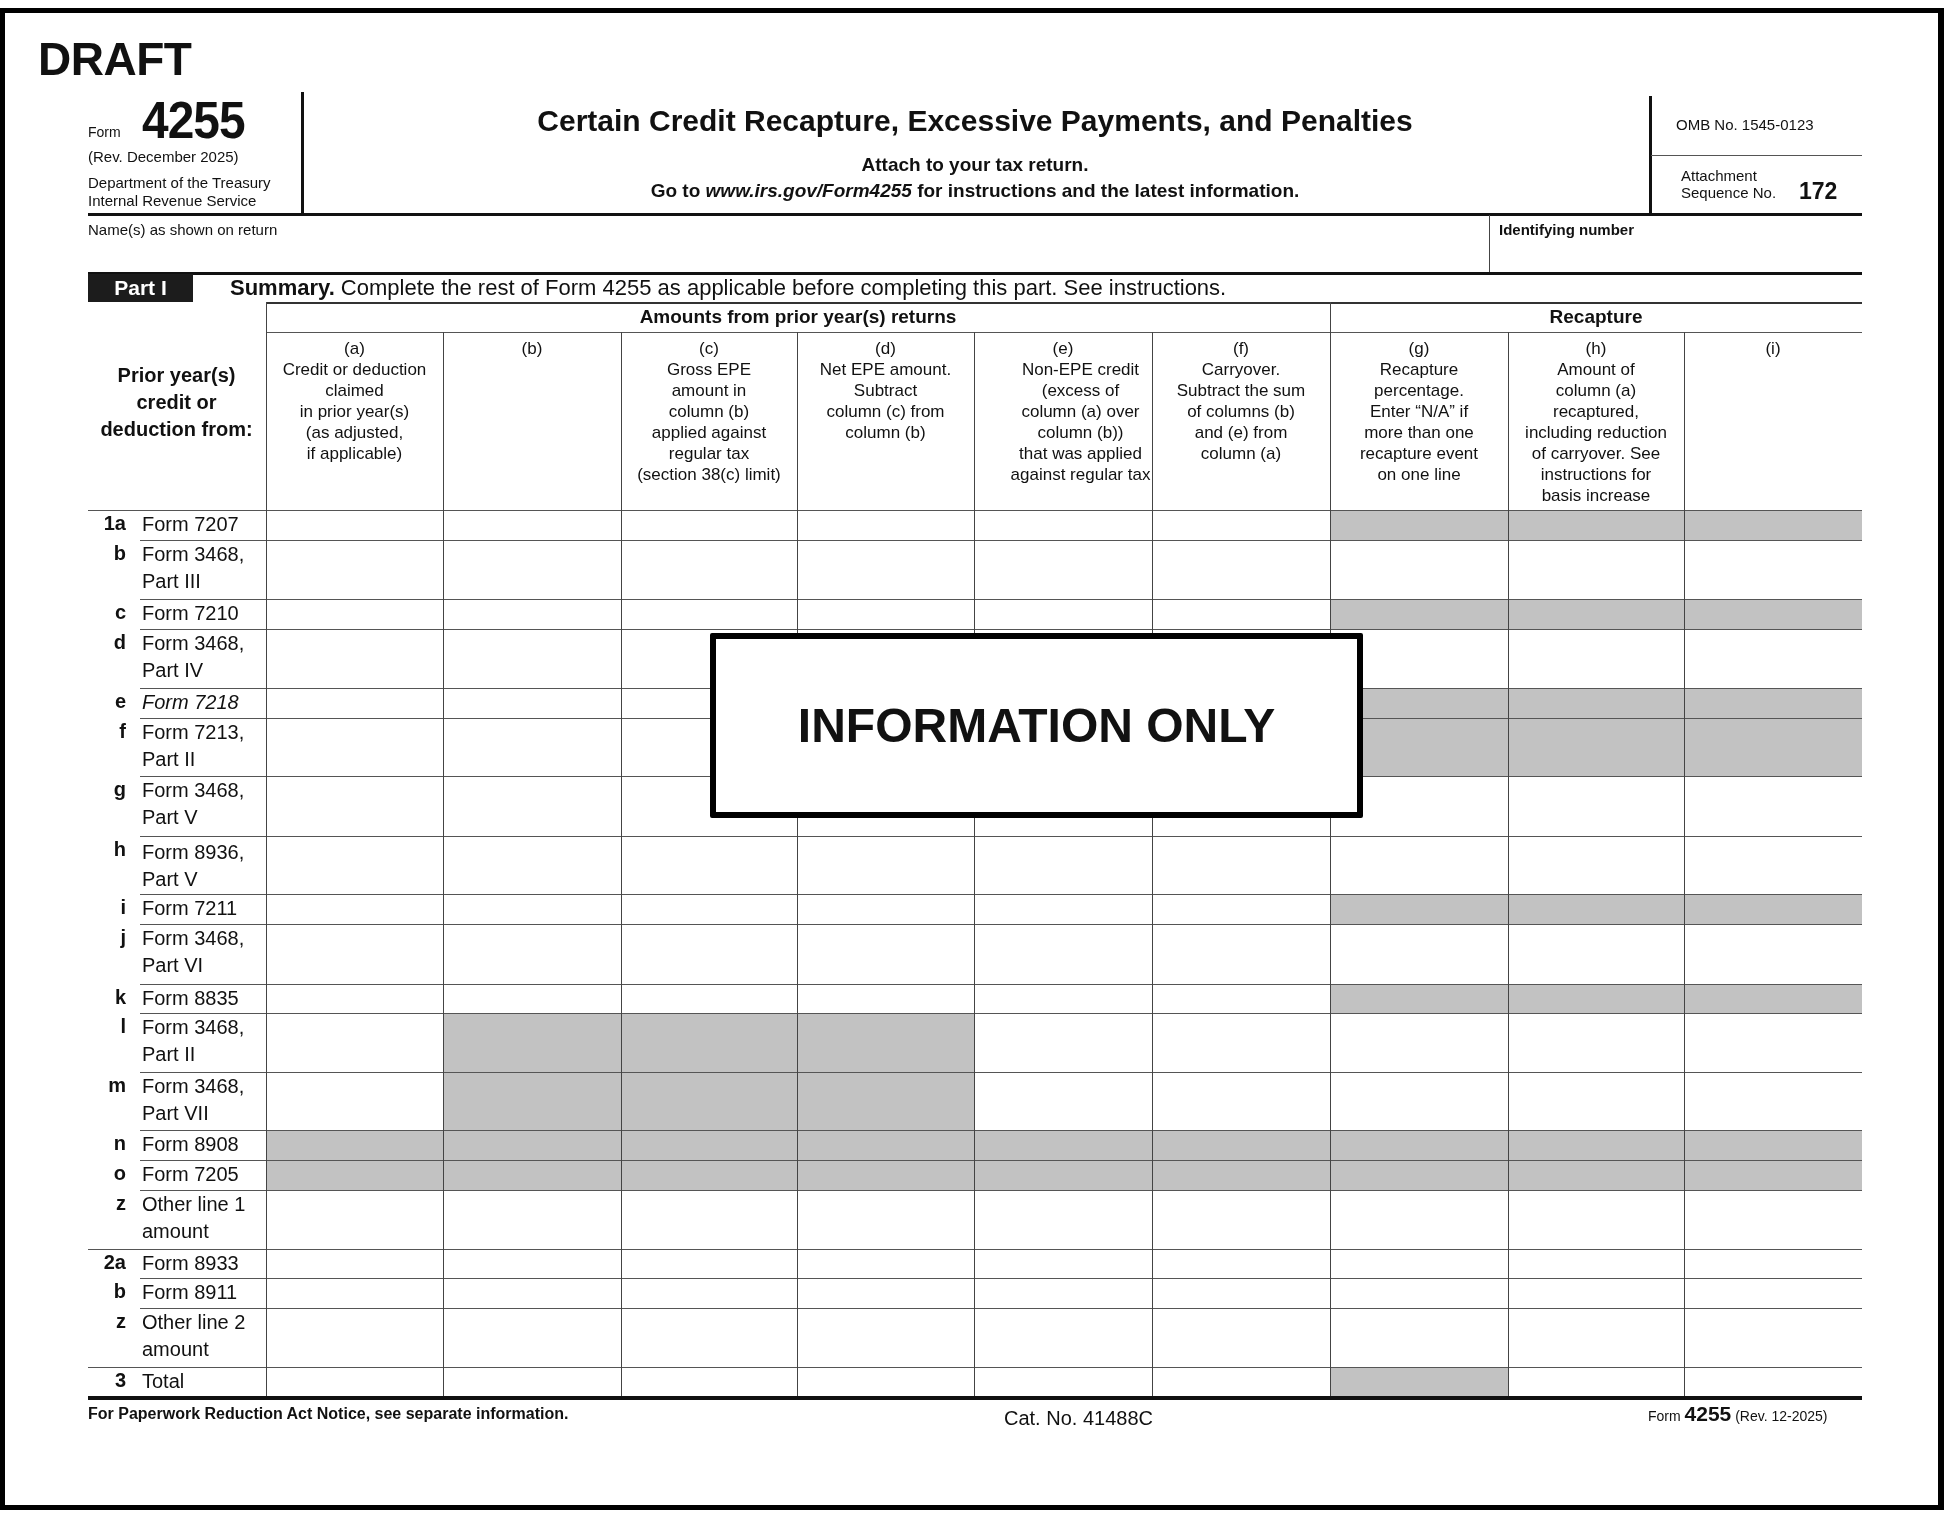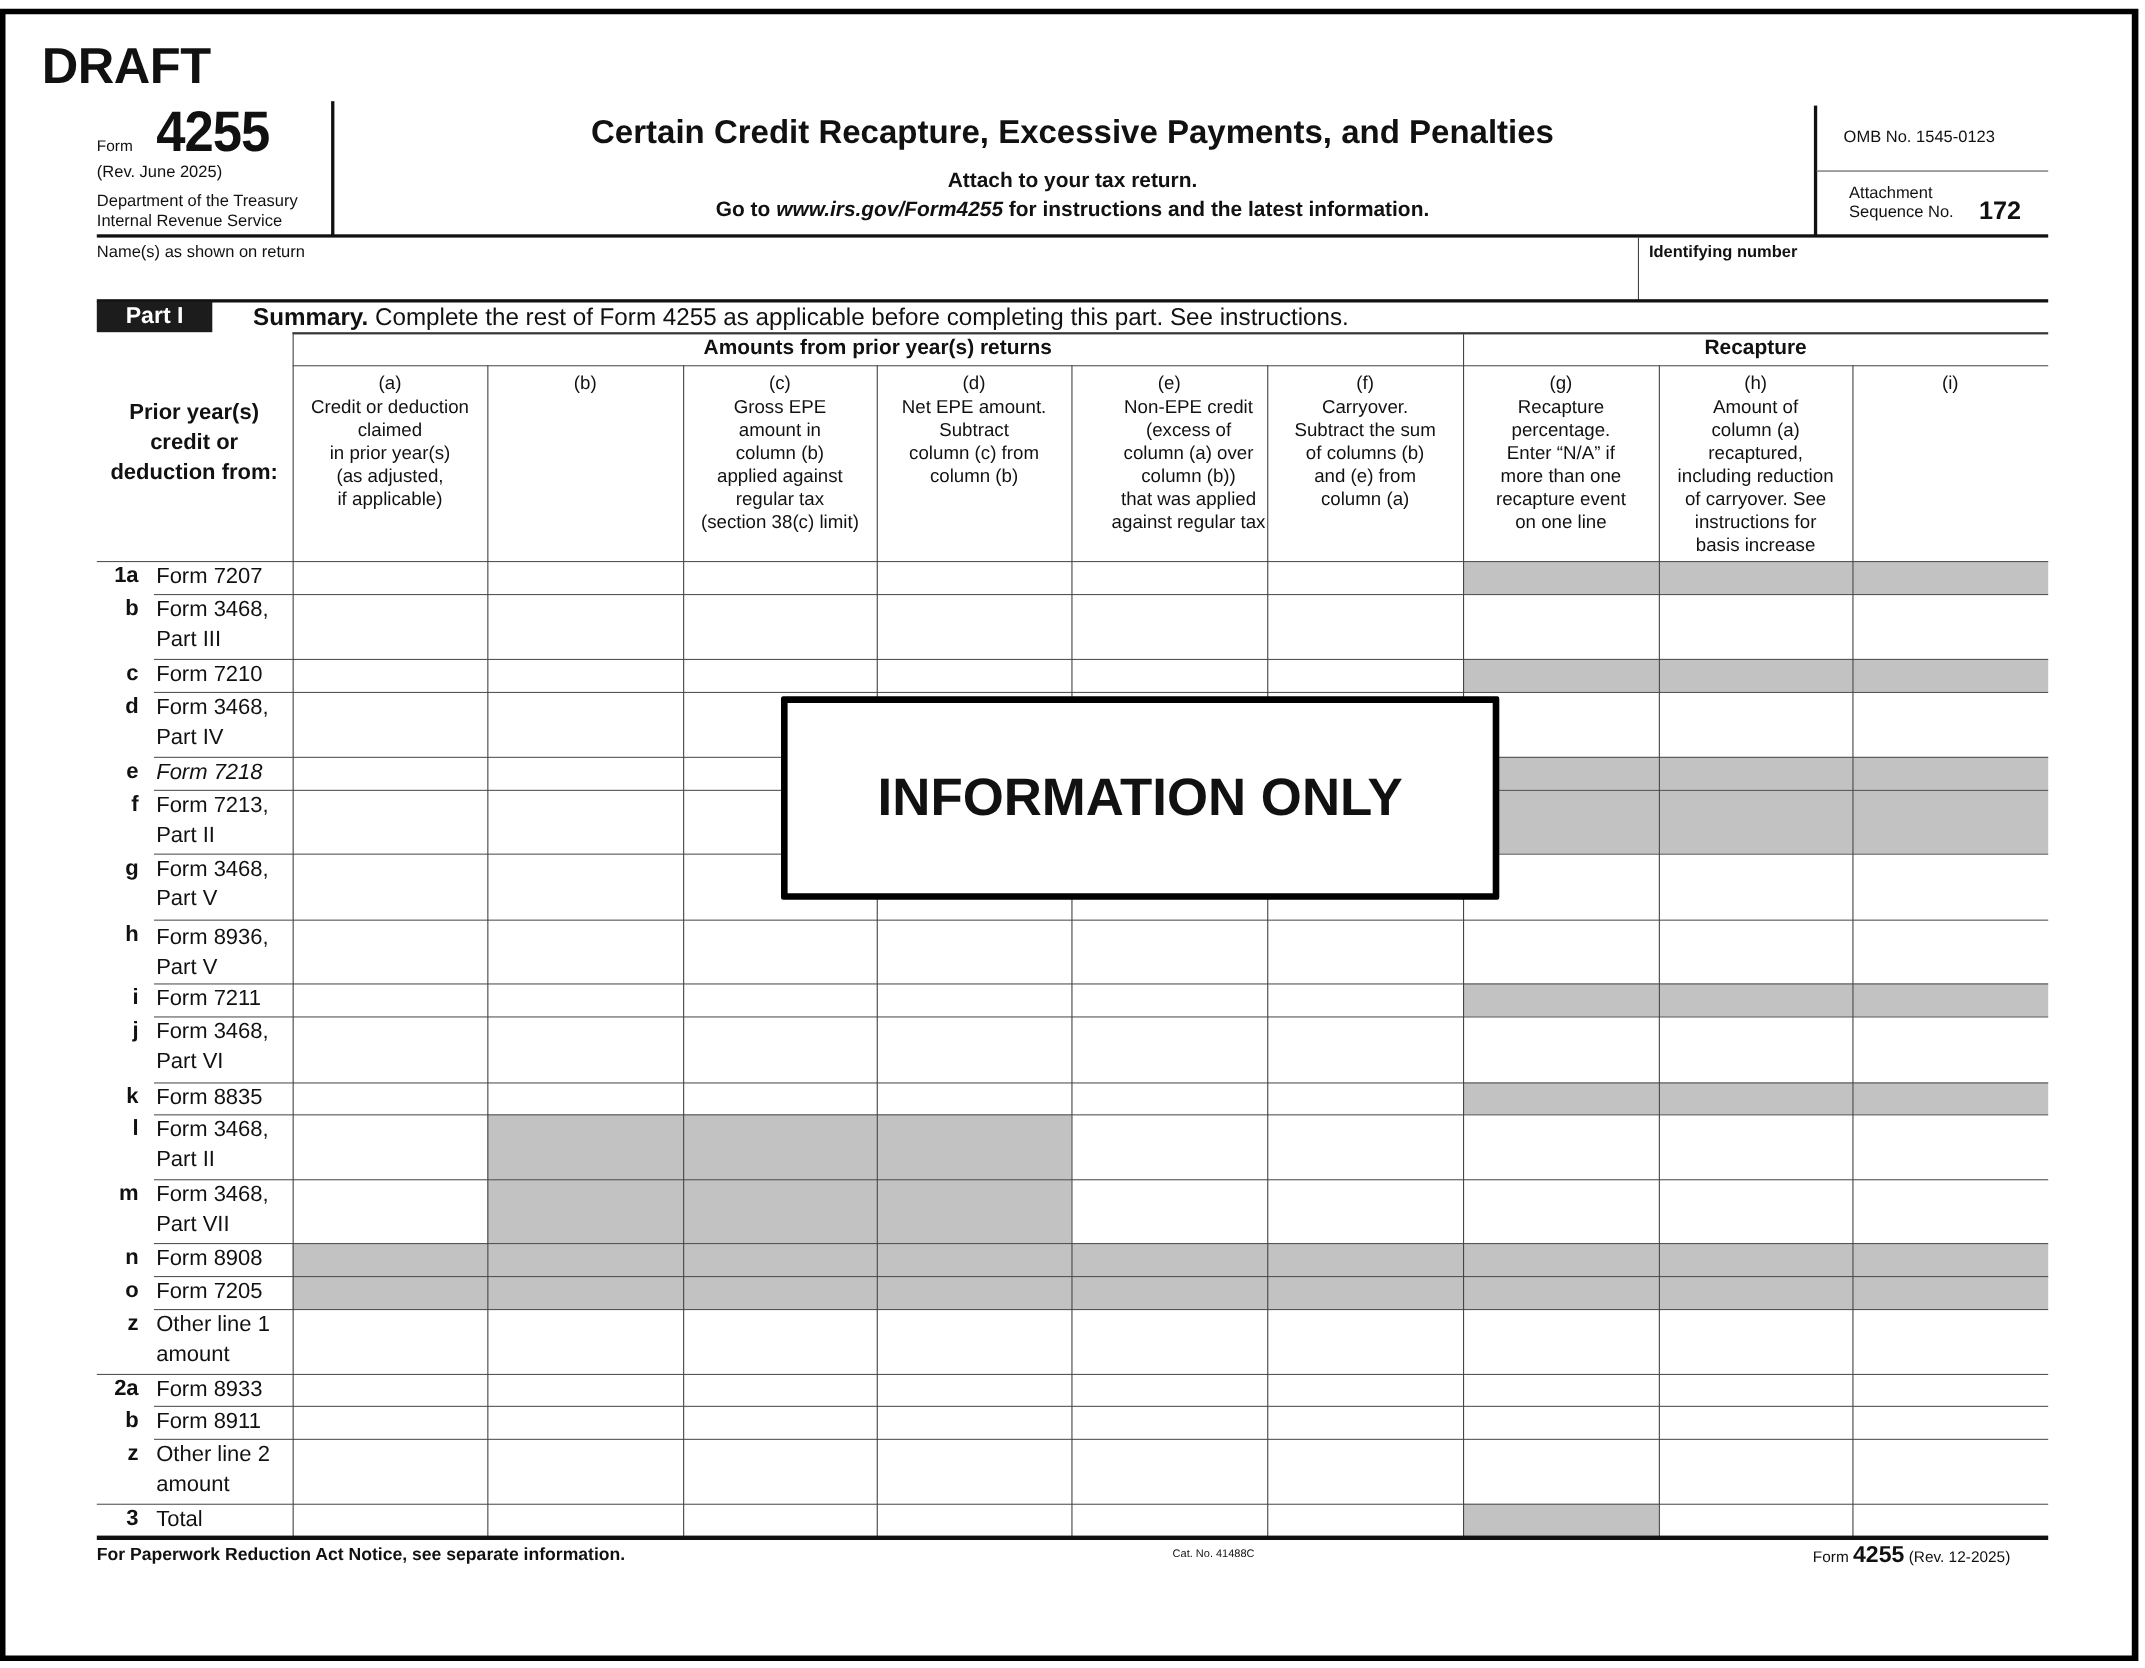--- a/index.html
+++ b/index.html
@@ -48,35 +48,35 @@
   .row-label { position: absolute; left: 142px; font-size: 20px; line-height: 27px; }
   .shade { position: absolute; background: #c2c2c2; }
   .cell { position: absolute; }
 
   .overlay { left: 710px; top: 633px; width: 653px; height: 185px; border: 6px solid #000; background: #fff;
              box-sizing: border-box; border-radius: 2px; display: flex; align-items: center; justify-content: center;
              font-size: 48px; font-weight: bold; }
 
   .footer-rule { left: 88px; top: 1396px; width: 1774px; height: 0; border-top: 4px solid #111; }
   .foot-left { left: 88px; top: 1405px; font-size: 16px; font-weight: bold; }
-  .foot-mid { left: 1066px; top: 1407px; font-size: 10px; }
+  .foot-mid { left: 1004px; top: 1407px; font-size: 20px; }
   .foot-right { left: 1648px; top: 1402px; font-size: 14px; }
   .foot-right b { font-size: 21px; }
 </style>
 </head>
 <body>
 
 <div class="frame"></div>
 
 <div class="abs draft">DRAFT</div>
 
 <div class="abs hdr-top-left"></div>
 <div class="abs form-word">Form</div>
 <div class="abs form-num">4255</div>
-<div class="abs rev">(Rev. June 2025)</div>
+<div class="abs rev">(Rev. December 2025)</div>
 <div class="abs dept">
   <div>Department of the Treasury</div>
   <div>Internal Revenue Service</div>
 </div>
 
 <div class="abs title">Certain Credit Recapture, Excessive Payments, and Penalties</div>
 <div class="abs attach">Attach to your tax return.</div>
 <div class="abs goto">
   <span>Go to </span><i>www.irs.gov/Form4255</i><span> for instructions and the latest information.</span>
 </div>

